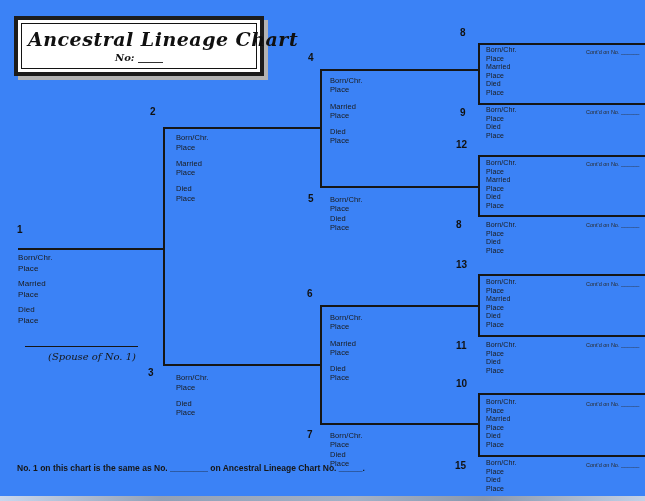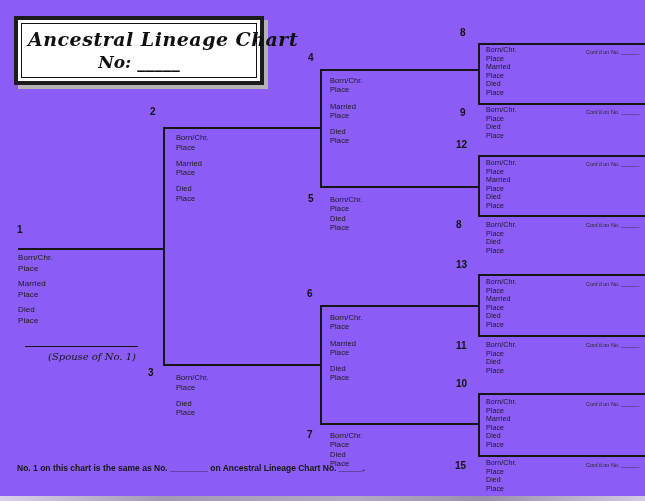--- a/index.html
+++ b/index.html
@@ -1,35 +1,35 @@
 <!DOCTYPE html>
 <html><head>
 <meta charset="utf-8">
 <style>
   html,body{margin:0;padding:0;background:#e9e9e9;}
   .page{
-    position:relative;width:645px;height:501px;background:#8b5cf6;
+    position:relative;width:645px;height:501px;background:#3b82f6;
     overflow:hidden;font-family:"Liberation Sans",sans-serif;color:#1a1a1a;text-decoration:underline;
   }
   
   .title-outer{
     position:absolute;left:14px;top:16px;width:236px;
     border:4px solid #1c1c1c;background:#ffffff;padding:3px;
     box-shadow:4px 4px 0 #b3b3b3;
   }
   .title-inner{
     border:1.5px solid #131313;padding:4px 6px 5px;text-align:center;background:#fff;
   }
   .title-heading{
     font-family:"DejaVu Serif",serif;font-style:italic;font-weight:700;
     font-size:19px;line-height:22px;letter-spacing:.5px;white-space:nowrap;color:#101010;
   }
   .title-no{
     font-family:"DejaVu Serif",serif;font-style:italic;font-weight:700;
-    font-size:17px;margin-top:2px;color:#101010;
+    font-size:10px;margin-top:2px;color:#101010;
   }
   
   .hline{position:absolute;height:2px;background:#161616;}
   .vline{position:absolute;width:2px;background:#161616;}
   .thin{height:1px;}
   
   .num{position:absolute;font-weight:bold;font-size:10px;color:#111;}
   .fields{position:absolute;letter-spacing:.1px;}
   .fields span{display:block;}
   .fb-a{font-size:8px;line-height:11px;}

